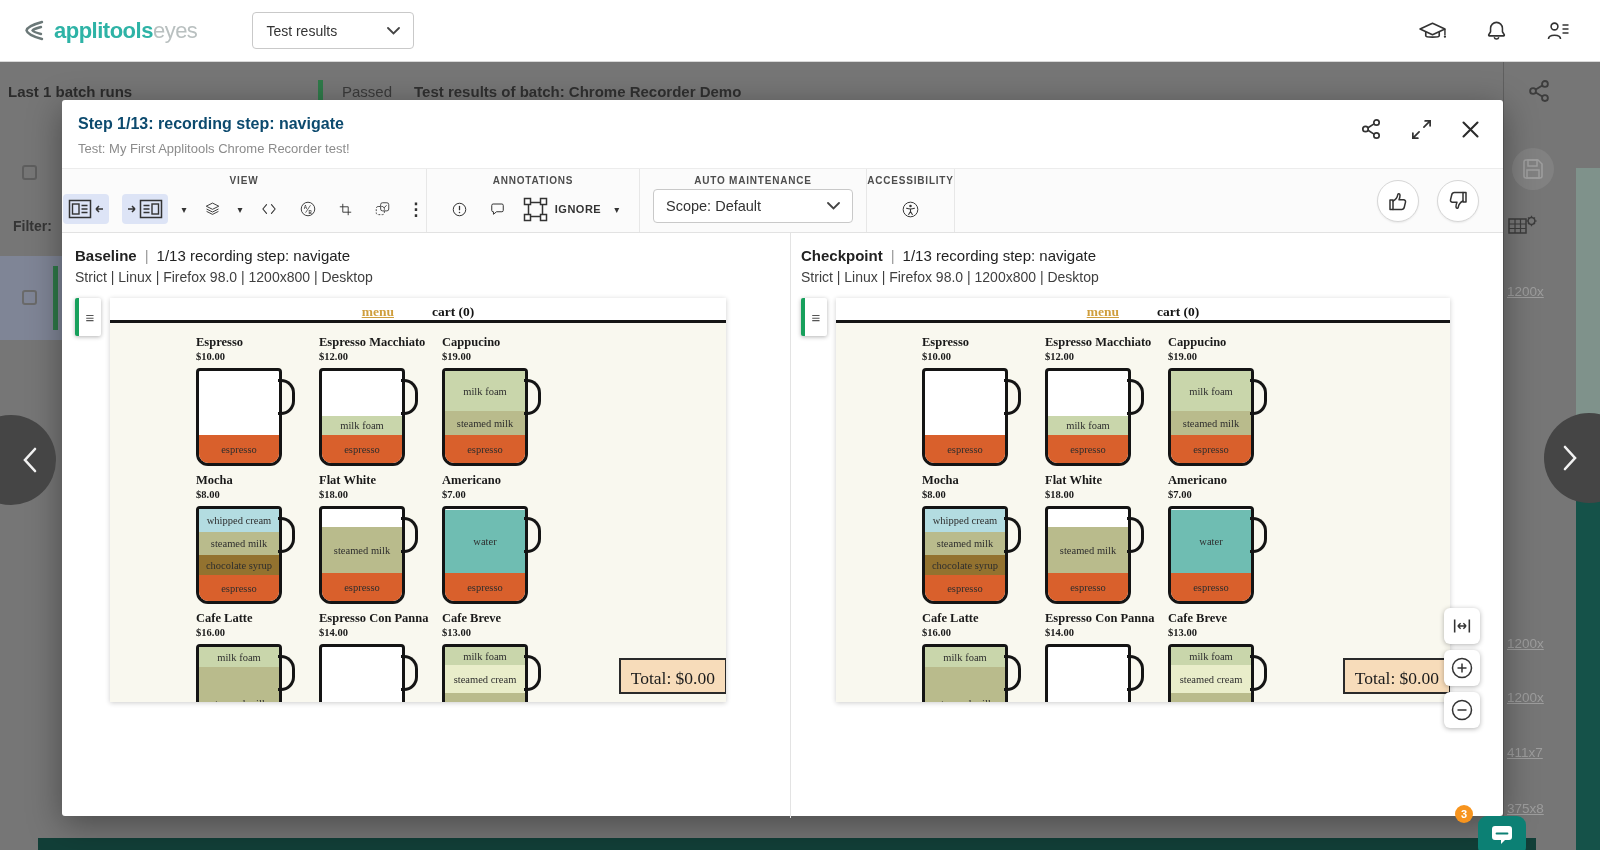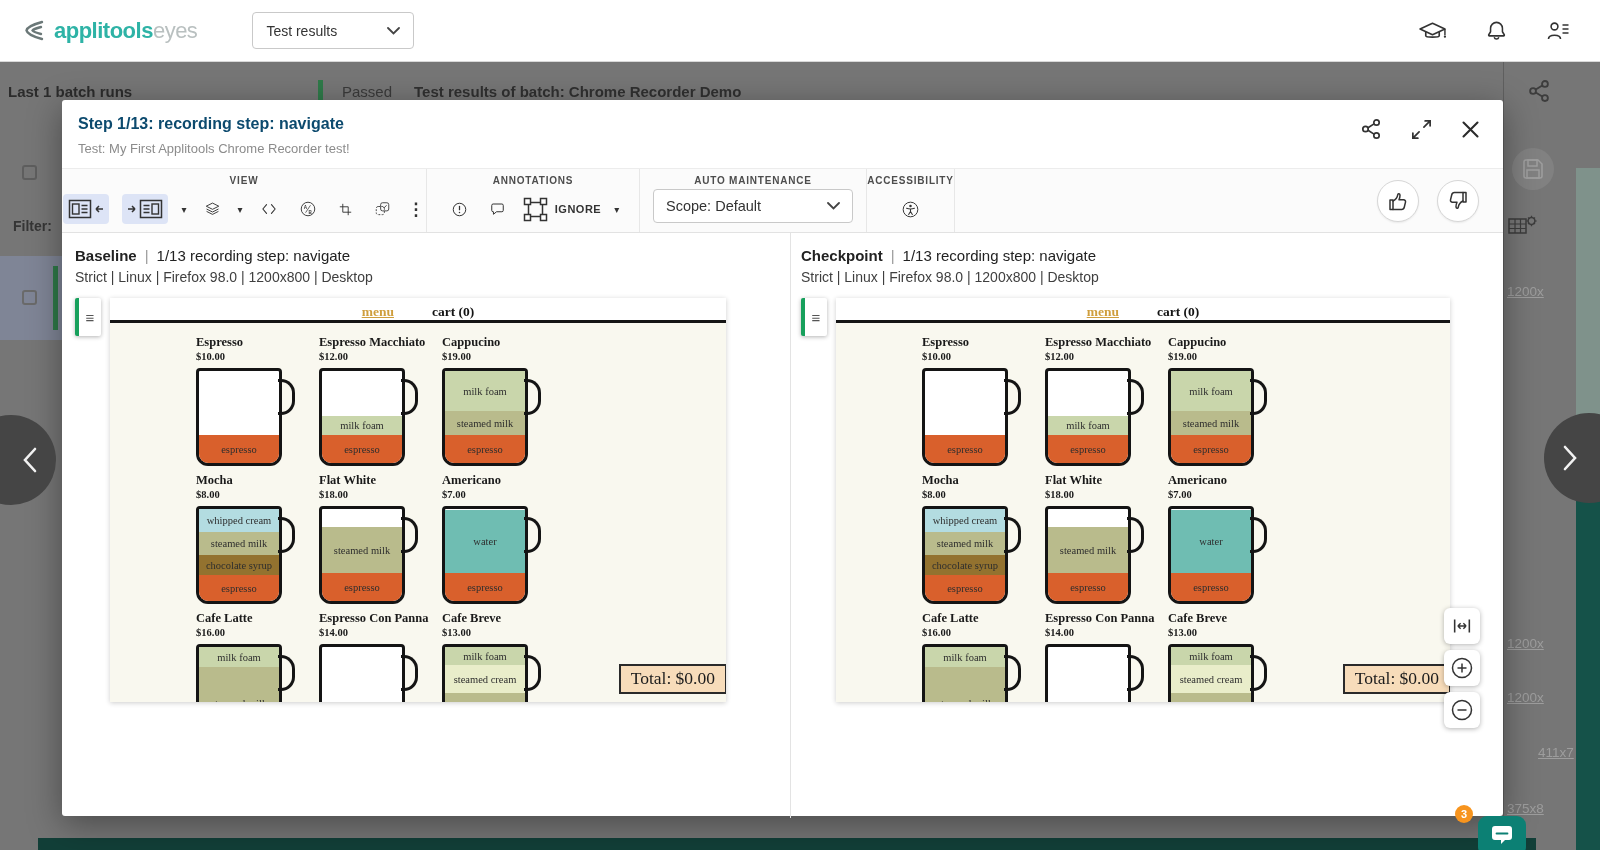--- a/index.html
+++ b/index.html
@@ -100,21 +100,21 @@
   .item-name { font-size:12.5px; font-weight:bold; color:#1a1a1a; }
   .item-price { font-size:10.5px; font-weight:bold; color:#1a1a1a; margin-top:1px; }
   .cup-wrap { position:relative; width:84px; margin-top:6px; }
   .cup { width:86px; height:98px; border:3.5px solid #141414; border-radius:4px 4px 12px 12px; background:#fff;
          display:flex; flex-direction:column; justify-content:flex-end; overflow:hidden; }
   .handle { position:absolute; left:82px; top:11px; width:17px; height:36px;
             border:3.5px solid #141414; border-left:none; border-radius:0 14px 14px 0; }
   .layer { width:100%; display:flex; align-items:center; justify-content:center;
            font-size:10.5px; color:#2e2e2e; }
   .total-badge { position:absolute; right:-1px; bottom:8px; z-index:5; background:#f7dcba;
-                 border:2px solid #2a2a2a; padding:2px 10px 3px; font-size:17.5px; color:#1c1c1c; }
+                 border:2px solid #2a2a2a; padding:8px 10px 3px; font-size:17.5px; color:#1c1c1c; }
 
   
   .nav-circle { position:absolute; width:90px; height:90px; border-radius:50%; background:#454545;
                 z-index:60; cursor:pointer; }
   .nav-left { left:-34px; top:415px; }
   .nav-right { right:-34px; top:413px; }
   .nav-circle svg { position:absolute; top:32px; }
   .nav-left svg { right:18px; } .nav-right svg { left:18px; }
   .zoom-ctrl { position:absolute; left:1444px; width:36px; height:36px; background:#fff; border-radius:6px;
                box-shadow:0 1px 5px rgba(0,0,0,.3); display:flex; align-items:center; justify-content:center;
@@ -195,21 +195,21 @@
   <svg class="bg-item" style="left:1508px; top:214px;" width="30" height="26" viewBox="0 0 30 26">
     <rect x="1" y="5" width="17" height="14" fill="none" stroke="#3d3d3d" stroke-width="1.5"></rect>
     <path d="M1 10 h17 M1 14.5 h17 M7 5 v14 M12.5 5 v14" stroke="#3d3d3d" stroke-width="1.2"></path>
     <circle cx="23.5" cy="7" r="3.4" fill="none" stroke="#3d3d3d" stroke-width="1.5"></circle>
     <path d="M23.5 1.8 v2 M23.5 10.2 v2 M18.3 7 h2 M26.7 7 h2 M20 3.5 l1.4 1.4 M25.6 8.6 l1.4 1.4 M27 3.5 l-1.4 1.4 M21.4 8.6 L20 10" stroke="#3d3d3d" stroke-width="1.2"></path>
   </svg>
   <div class="bg-item">
       <div class="dim-label" style="top: 284px;">1200x</div>
       <div class="dim-label" style="top: 636px;">1200x</div>
       <div class="dim-label" style="top: 690px;">1200x</div>
-      <div class="dim-label" style="top: 745px; margin-left: 31px;">411x7</div>
+      <div class="dim-label" style="top: 745px;">411x7</div>
       <div class="dim-label" style="top: 801px;">375x8</div>
     </div>
   <div class="bg-item teal-strip-top"></div>
   <div class="bg-item teal-strip-bot"></div>
   <div class="bg-item bg-bottombar"></div>
 
   <div class="modal">
     <div class="modal-head">
       <div class="modal-title">Step 1/13:  recording step: navigate</div>
       <div class="modal-sub">Test: My First Applitools Chrome Recorder test!</div>

